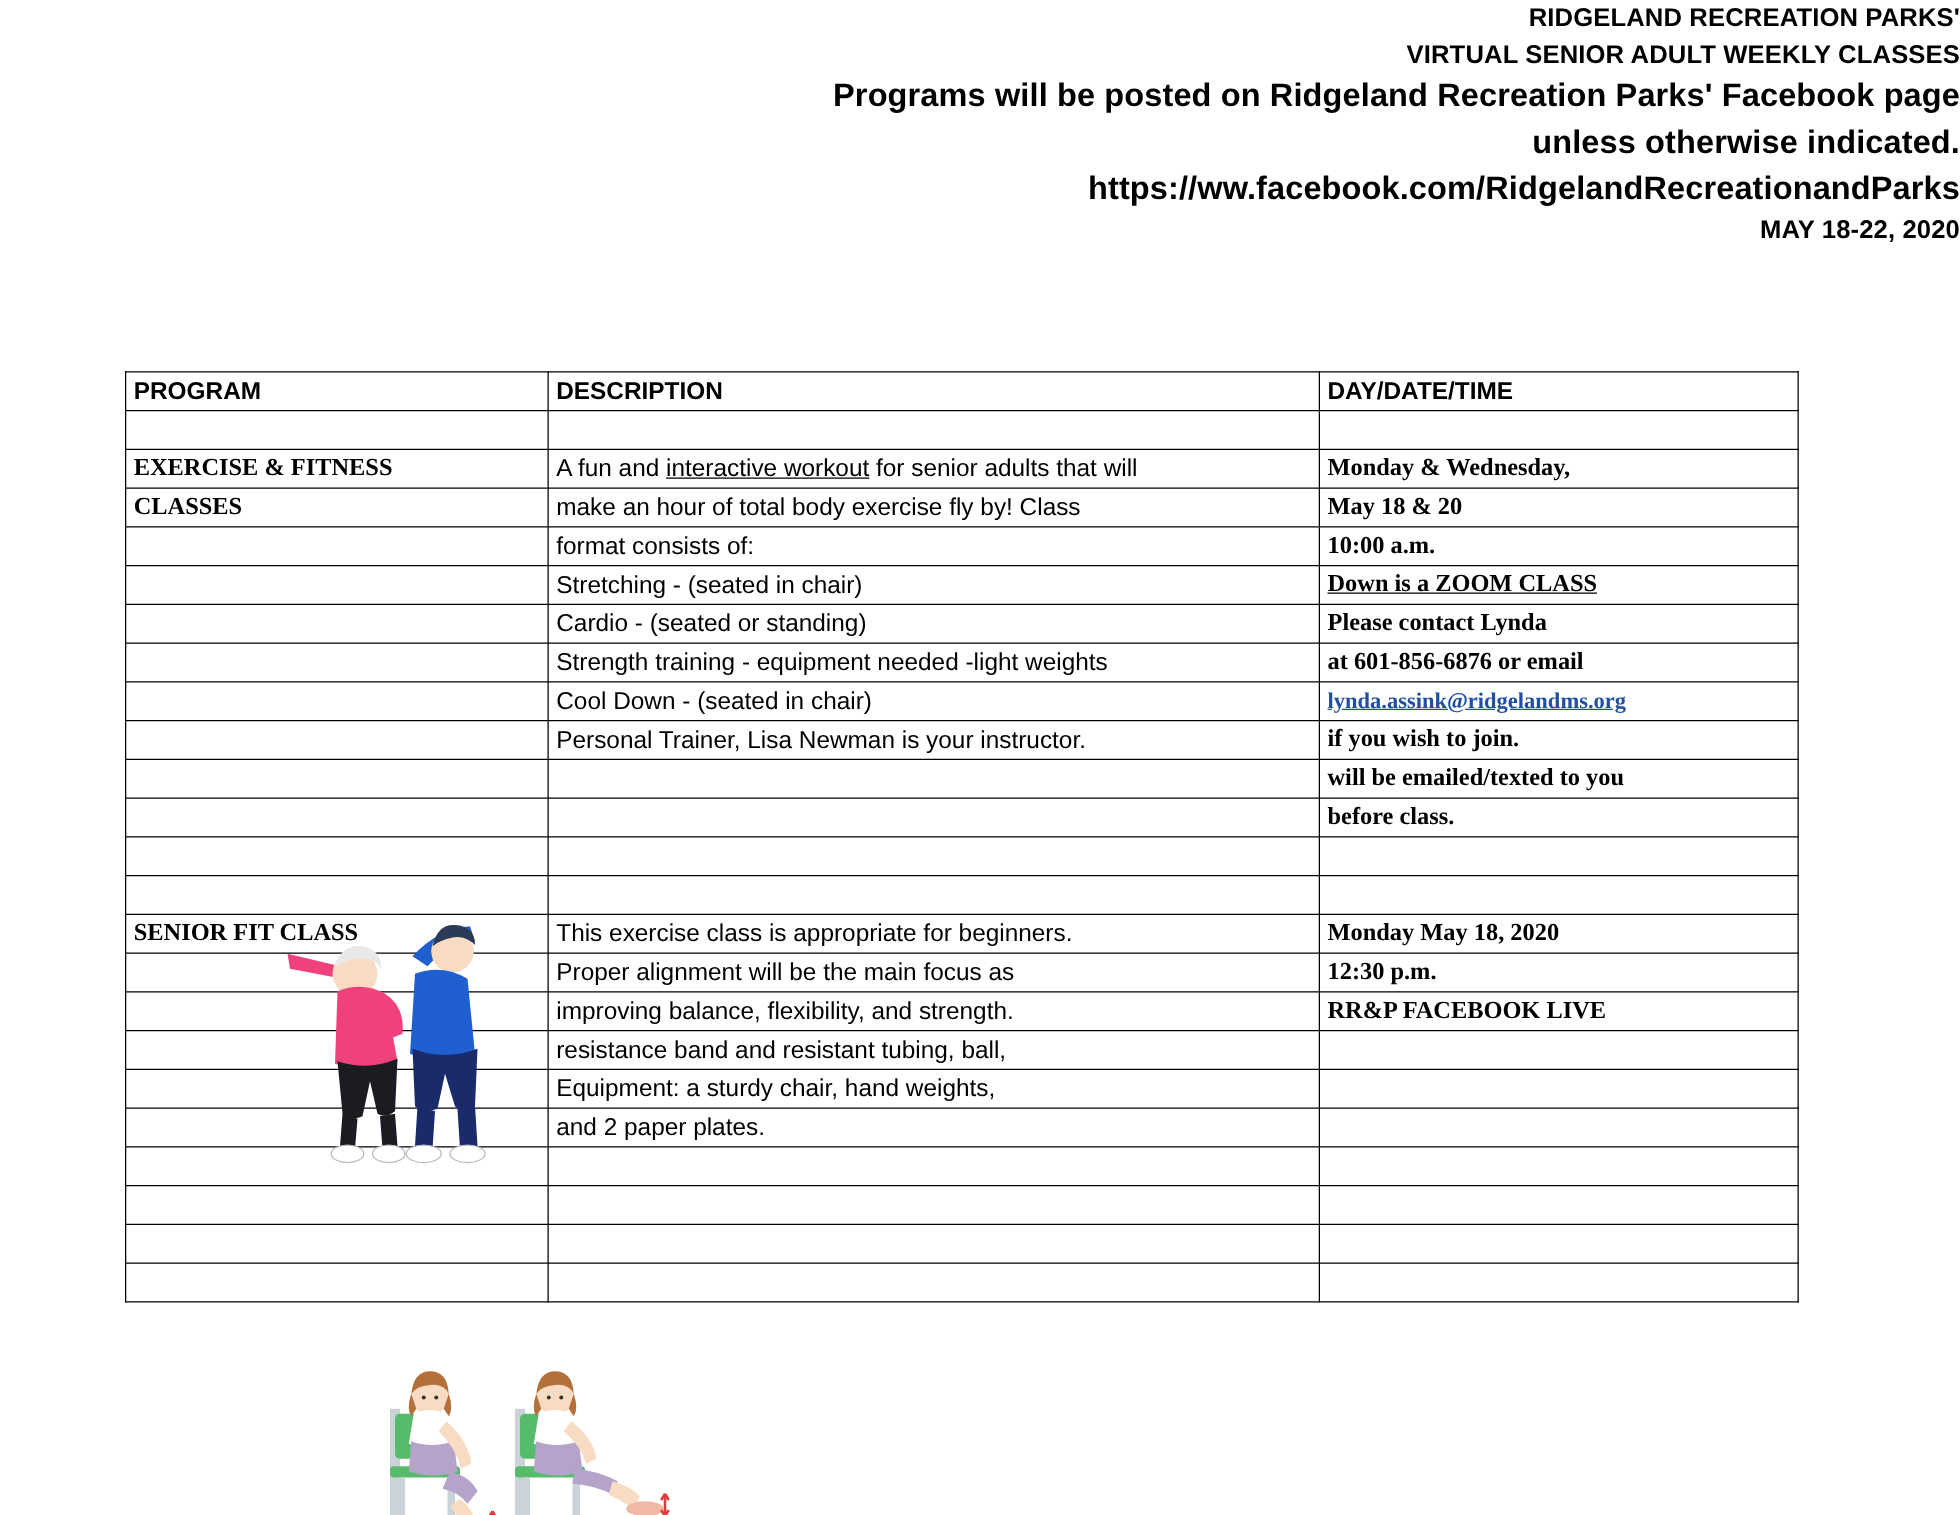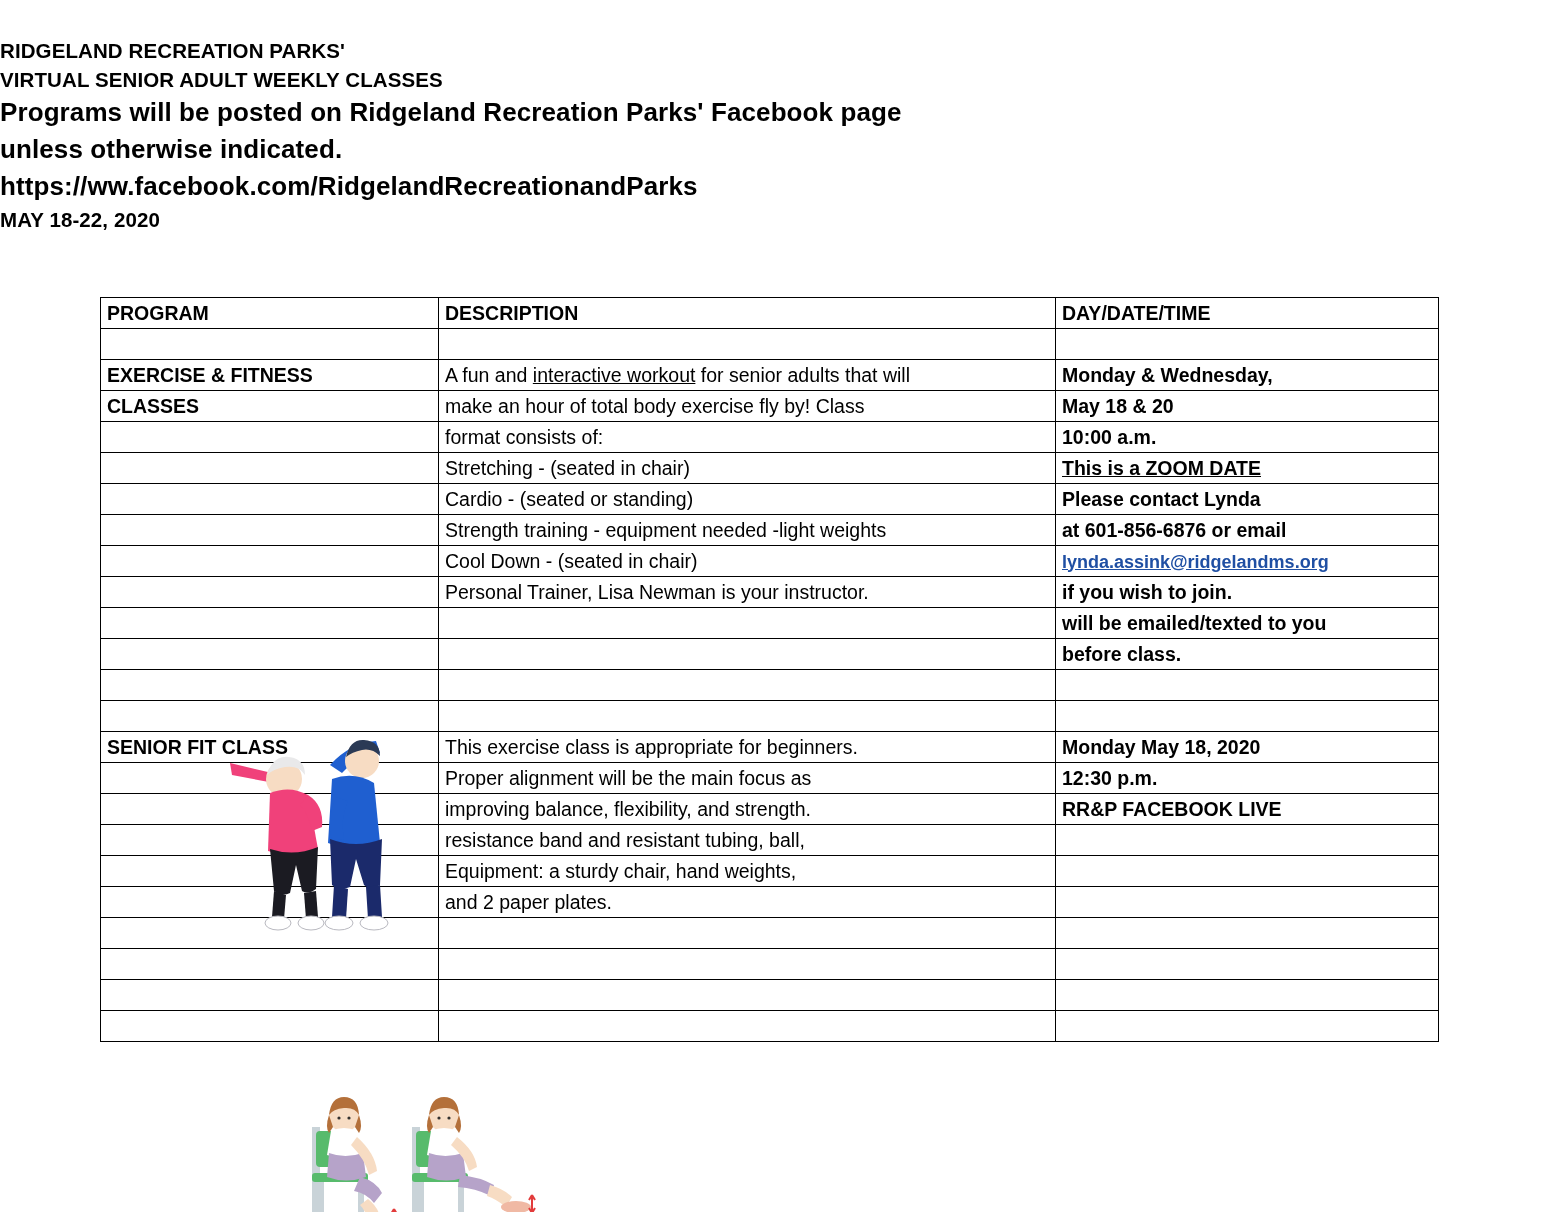--- a/index.html
+++ b/index.html
@@ -11,22 +11,21 @@
     width: 1568px;
     height: 1212px;
     font-family: "Liberation Sans", sans-serif;
     color: #000000;
     position: relative;
     overflow: hidden;
   }
 
   
   .header {
-    text-align: left;
-    padding-top: 36px;
+    text-align: right;
     line-height: 1.42;
   }
   .header div {
     font-weight: bold;
     font-size: 20.5px;
     letter-spacing: 0.1px;
   }
   .header .line3,
   .header .line4,
   .header .line5 {
@@ -60,20 +59,21 @@
     white-space: nowrap;
     overflow: hidden;
   }
   td.hdr {
     font-weight: bold;
     font-size: 21px;
     margin-top: 12px;
   }
   td.bold {
     font-weight: bold;
+    font-family: Liberation Serif, serif;
   }
   td.plain {
     font-weight: normal;
   }
   .u {
     text-decoration: underline;
   }
   .email-link {
     color: #1f4fa3;
     text-decoration: underline;
@@ -140,21 +140,21 @@
           <td class="bold">May 18 &amp; 20</td>
         </tr>
         <tr>
           <td class="bold"></td>
           <td class="plain">format consists of:</td>
           <td class="bold">10:00 a.m.</td>
         </tr>
         <tr>
           <td class="bold"></td>
           <td class="plain">Stretching - (seated in chair)</td>
-          <td class="bold"><span class="u">This is a ZOOM DATE</span></td>
+          <td class="bold"><span class="u">Down is a ZOOM CLASS</span></td>
         </tr>
         <tr>
           <td class="bold"></td>
           <td class="plain">Cardio - (seated or standing)</td>
           <td class="bold">Please contact Lynda</td>
         </tr>
         <tr>
           <td class="bold"></td>
           <td class="plain">Strength training - equipment needed -light weights</td>
           <td class="bold">at 601-856-6876 or email</td>

